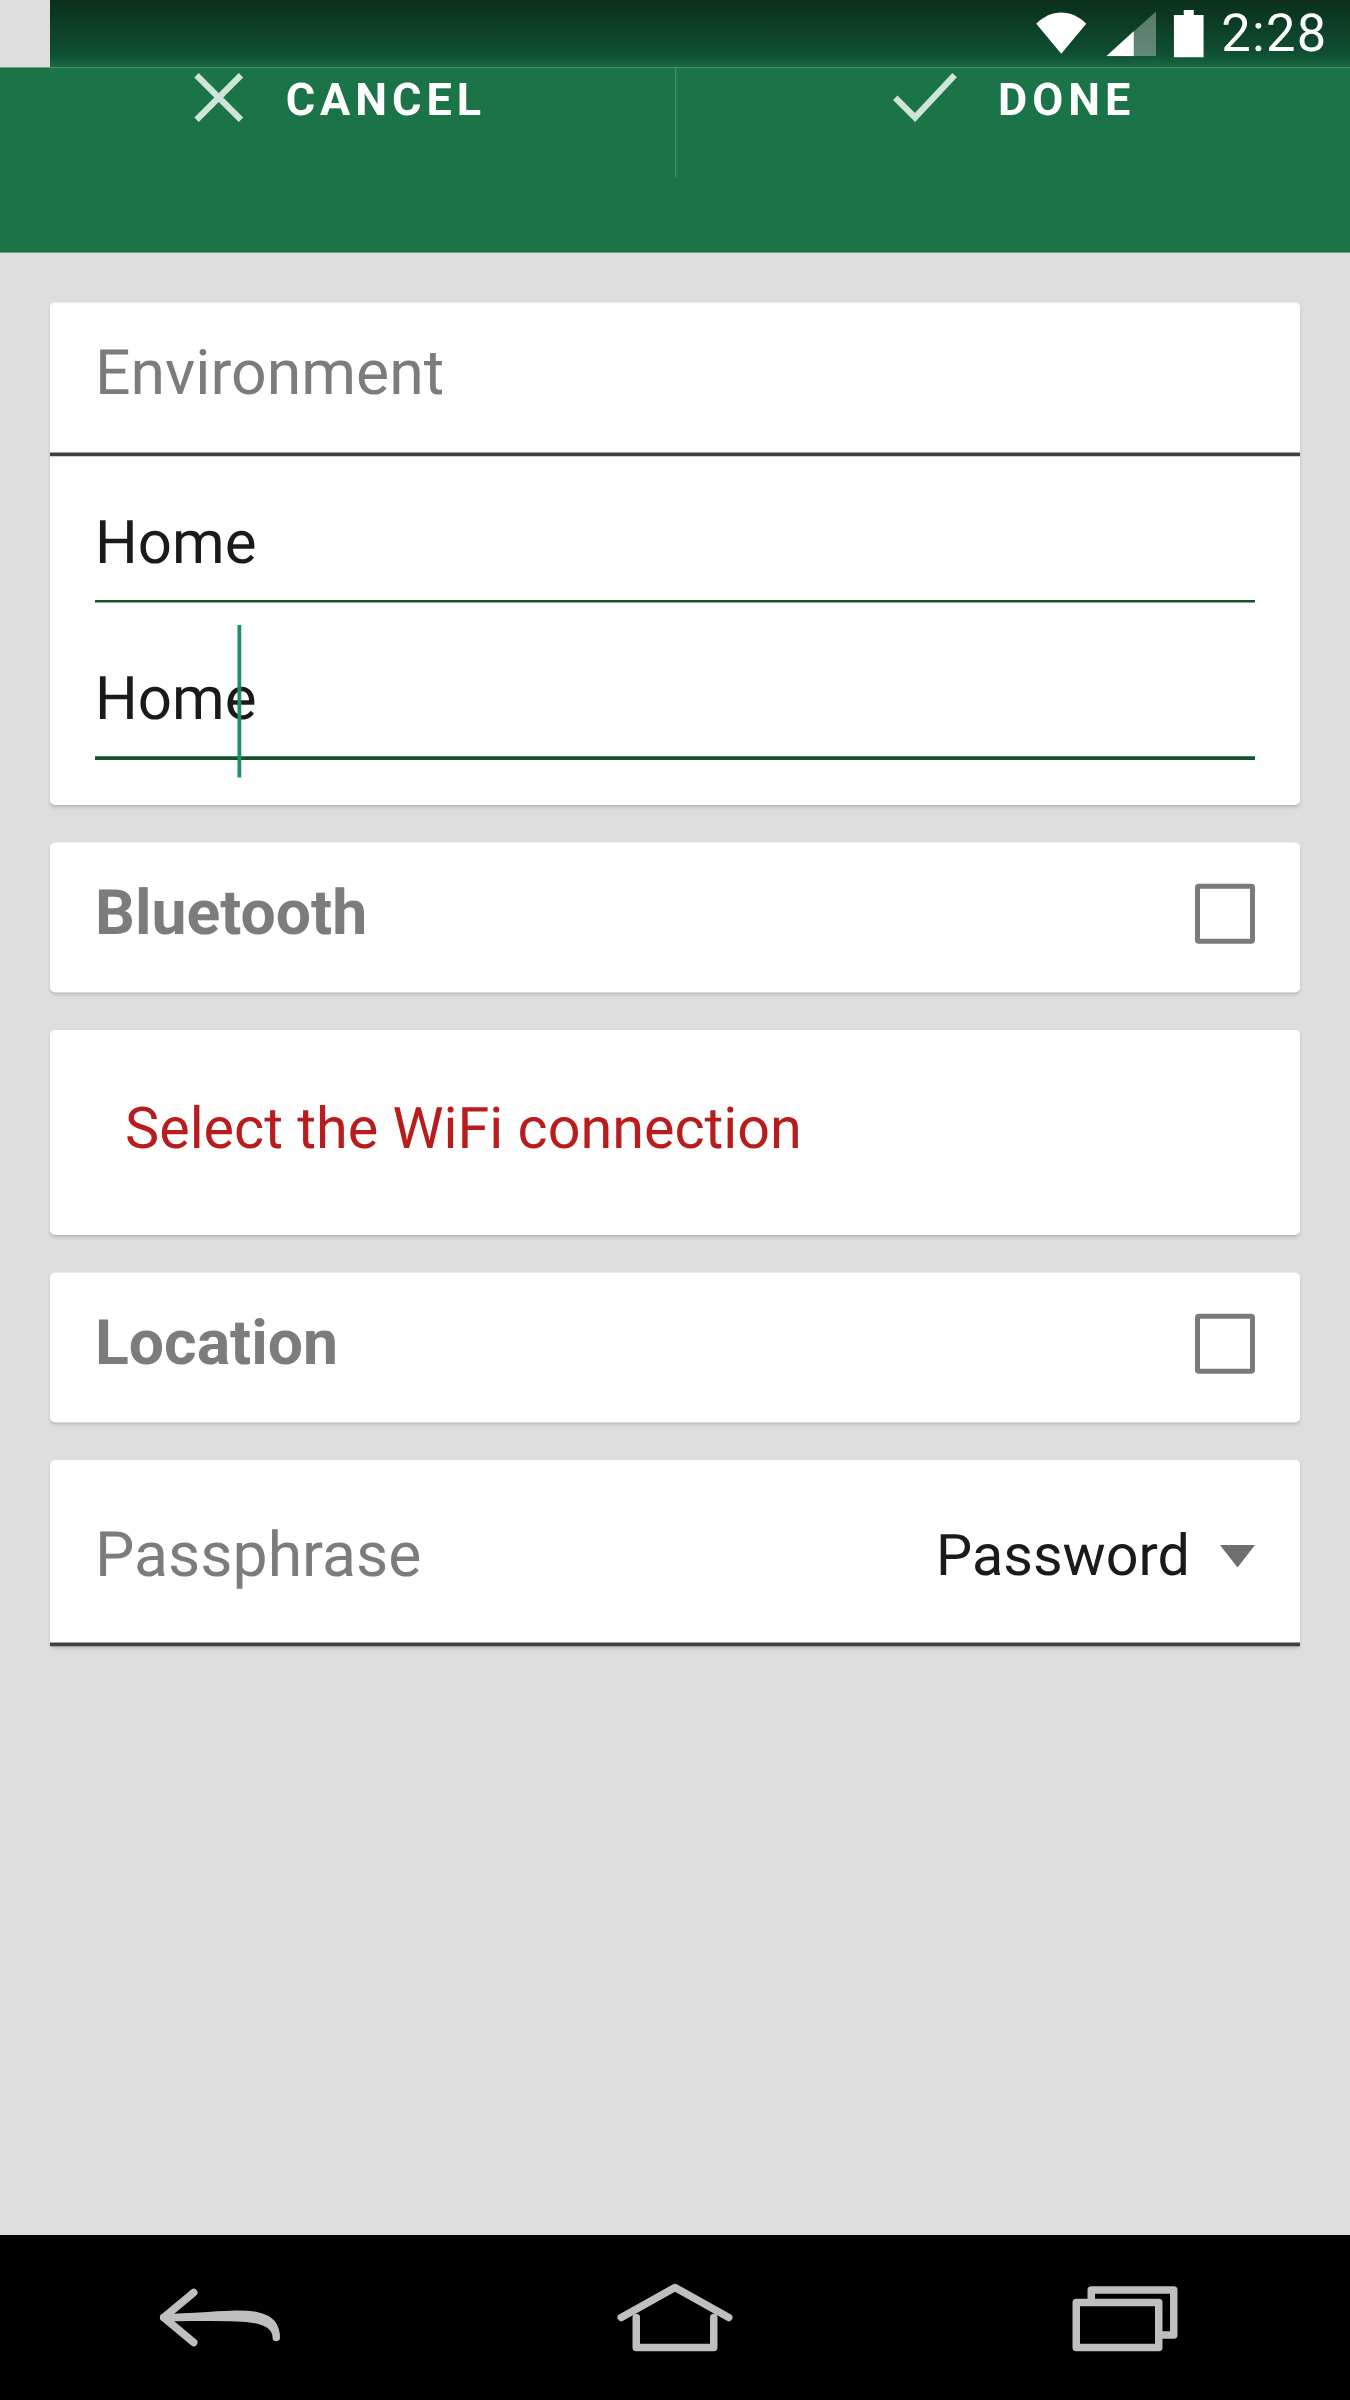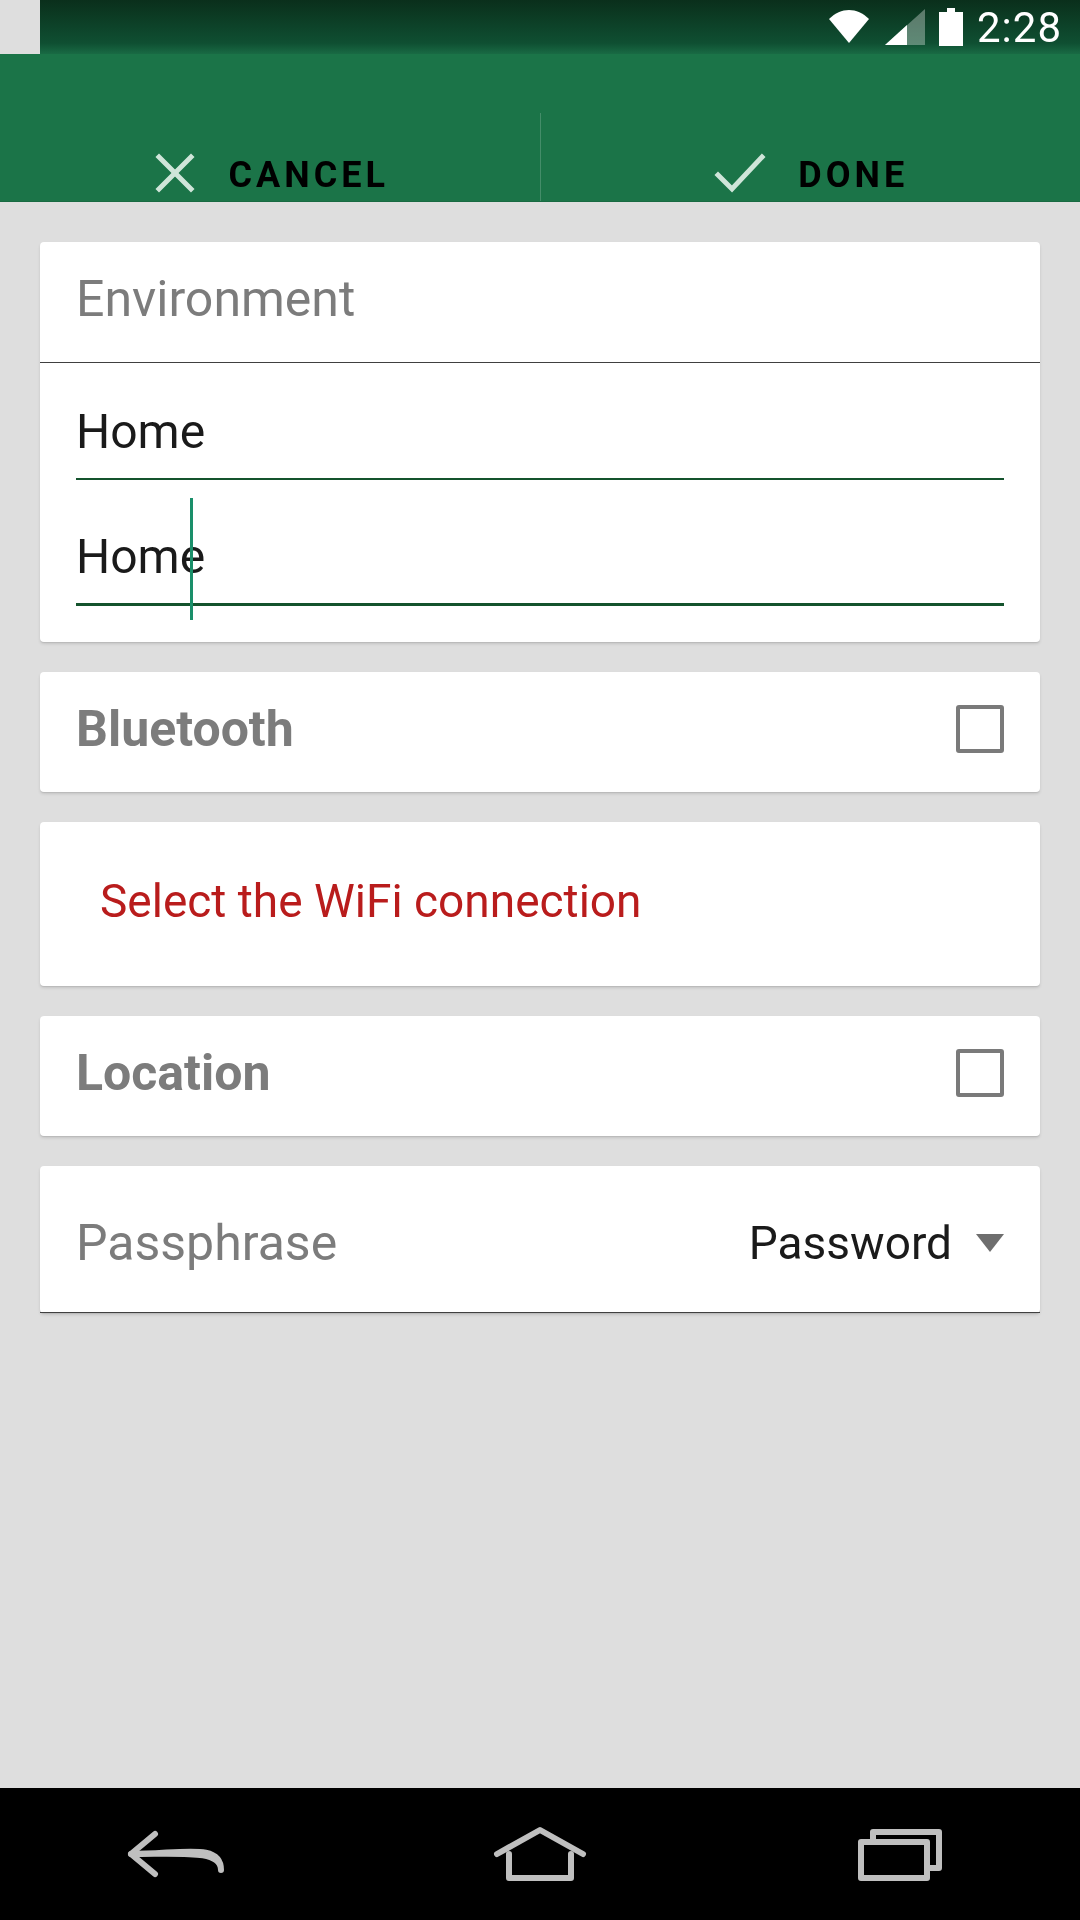--- a/index.html
+++ b/index.html
@@ -11,41 +11,41 @@
     height: 54px;
     background: linear-gradient(#0a2f1b, #0f4f32 80%, #196a44);
     display: flex; justify-content: flex-end; align-items: center;
     padding: 0 18px; gap: 14px; color: #fff; margin-left: 40px;
   }
   .statusbar svg { display: block; }
   .statusbar .time { font-size: 42px; font-weight: 400; letter-spacing: 1px; }
 
   
   .actionbar {
-    height: 148px; background: #1b7448; display: flex; align-items: flex-end; color: #000000;
+    height: 148px; background: #1b7448; display: flex; align-items: flex-start; color: #ffffff;
     border-bottom: 1px solid rgba(0,0,0,0.08);
   }
   .actionbar .act {
     flex: 1; display: flex; align-items: center; justify-content: center; gap: 30px; cursor: pointer;
   }
   .actionbar .divider { width: 1px; height: 88px; background: rgba(255,255,255,0.18); }
   .actionbar .label { font-size: 36px; font-weight: 700; letter-spacing: 4px; }
   .actionbar svg { stroke: #cfe5d9; }
 
   
   .content { padding: 40px 40px 0 40px; display: flex; flex-direction: column; gap: 30px; }
 
   .card {
     background: #fff; border-radius: 4px;
     box-shadow: 0 1px 0 rgba(0,0,0,0.06), 0 2px 3px rgba(0,0,0,0.12);
   }
 
   .card-header {
     padding: 28px 36px 34px 36px; color: #7c7c7c; font-size: 50px;
-    border-bottom: 1px solid #404040;
+    border-bottom: 3px solid #404040;
     display: flex; align-items: center; justify-content: space-between;
   }
   .card-header.noborder { border-bottom: none; font-weight: bold; }
 
   .input-row { padding: 24px 36px 8px 36px; }
   .text-input {
     width: 100%; border: none; border-bottom: 3px solid #14532d; outline: none;
     font-size: 48px; color: #1a1a1a; background: transparent; padding: 16px 0 18px 0;
     font-family: inherit;
   }

